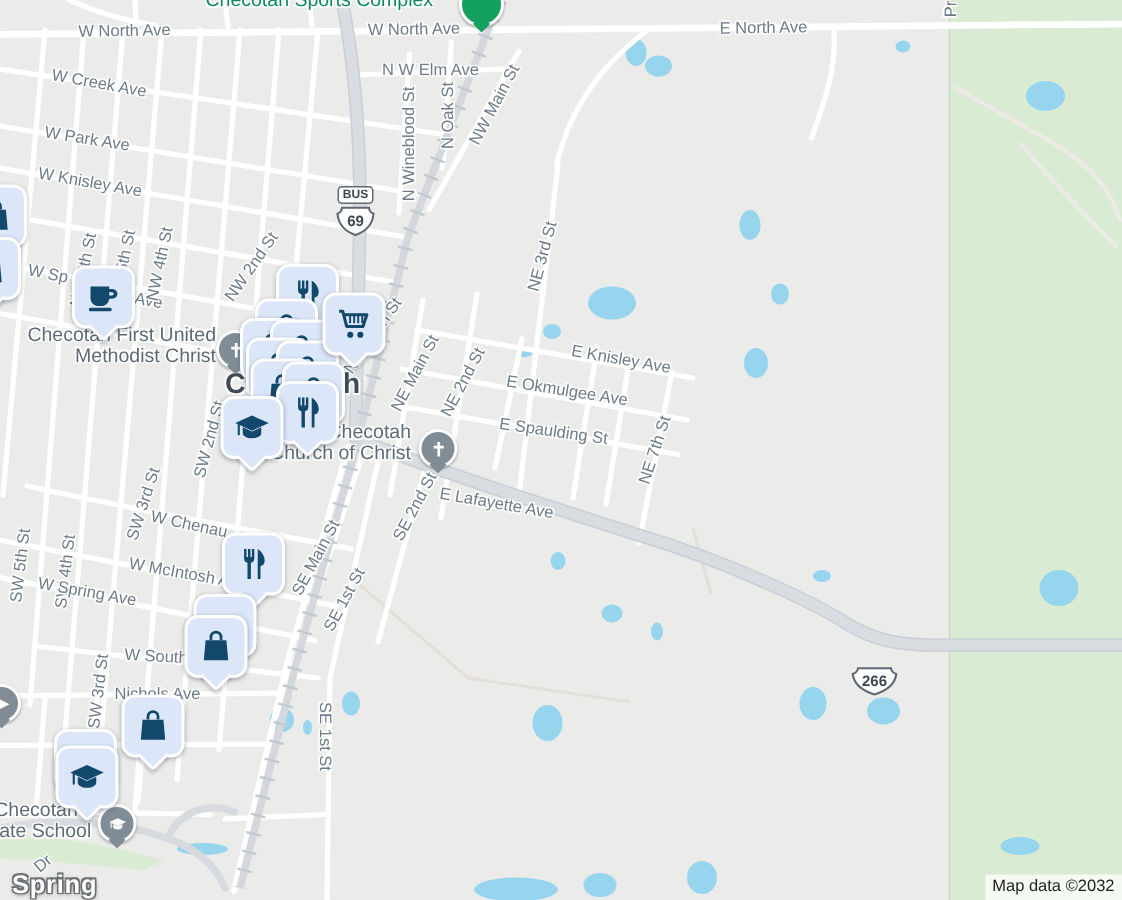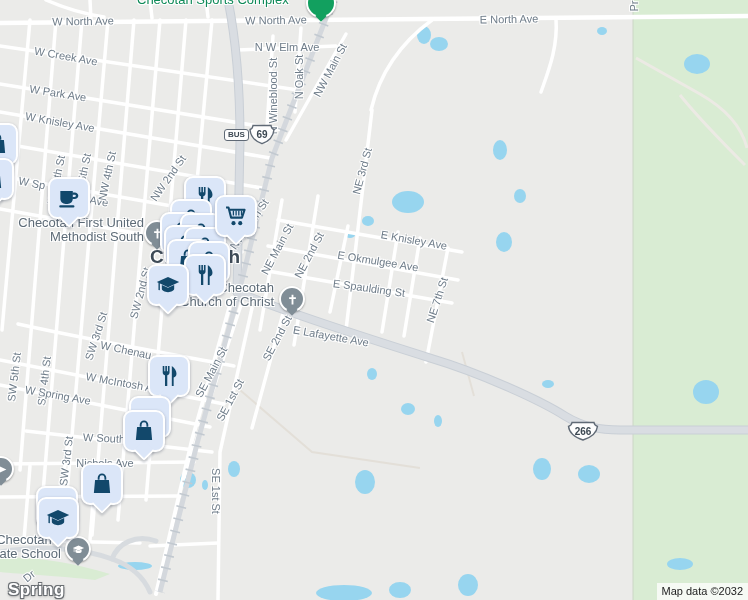--- a/index.html
+++ b/index.html
@@ -20,21 +20,21 @@
       border-right:2.5px solid #fff;border-bottom:2.5px solid #fff;border-bottom-right-radius:3px;
       transform:translateX(-50%) rotate(45deg);box-shadow:2px 2px 2px rgba(60,70,90,.2);z-index:-1;}
   .pin svg{width:26px;height:26px;}
   .cpin{--bg:#808d96;position:absolute;width:22px;height:22px;border-radius:50%;background:var(--bg);
       border:2px solid #fff;box-shadow:0 1px 2px rgba(0,0,0,.35);display:flex;align-items:center;
       justify-content:center;z-index:24;color:#fff;}
   .cpin::after{content:"";position:absolute;left:50%;bottom:-4px;width:8px;height:8px;background:var(--bg);
       transform:translateX(-50%) rotate(45deg);z-index:-1;}
   .cpin svg{width:13px;height:13px;}
   .cpin.green{--bg:#12a05f;width:26px;height:26px;}
-  .shield{position:absolute;z-index:10;display:flex;flex-direction:row;align-items:center;}
+  .shield{position:absolute;z-index:10;display:flex;flex-direction:column;align-items:center;}
   .shield .banner{background:#fdfdfd;border:1.5px solid #5f6975;border-radius:3px;color:#3c4852;
       font-size:8px;font-weight:bold;line-height:10px;padding:0 3px;margin-bottom:1px;}
   .shield svg text{font-family:"Liberation Sans",sans-serif;font-size:10px;font-weight:bold;fill:#3c4852;}
   .logo{position:absolute;left:8px;top:580px;z-index:40;font-size:17px;font-weight:bold;color:#fff;
       letter-spacing:.5px;
       text-shadow:-1px -1px 0 #6a6f73,1px -1px 0 #6a6f73,-1px 1px 0 #6a6f73,1px 1px 0 #6a6f73,0 1px 3px #555;}
   .attrib{position:absolute;right:0;bottom:0;z-index:40;background:rgba(255,255,255,.75);
       font-size:11px;color:#222;padding:2px 5px 3px;}
 </style>
 </head>
@@ -231,39 +231,39 @@
   <div class="st" style="left:58px;top:395px;transform:translate(-50%,-50%) rotate(10deg)">W Spring Ave</div>
   <div class="st" style="left:104px;top:438px;transform:translate(-50%,-50%) rotate(3deg)">W South</div>
   <div class="st" style="left:105px;top:463px;transform:translate(-50%,-50%)">Nichols Ave</div>
   <div class="st" style="left:29px;top:576px;transform:translate(-50%,-50%) rotate(-40deg)">Dr</div>
   <div class="st" style="left:634px;top:6px;transform:translate(-50%,-50%) rotate(-90deg)">Pr</div>
 
   <div class="city" style="left:150px;top:246px;">Checotah</div>
   <div class="poi green" style="left:137px;top:-7px;">Checotah Sports Complex</div>
   <div class="poi" style="left:8px;top:216px;width:136px;text-align:right;">
     <span>Checotah First United</span><br>
-    <span>Methodist South</span>
+    <span>Methodist Christ</span>
   </div>
   <div class="poi" style="left:170px;top:281px;width:104px;text-align:right;">
     <span>Checotah</span><br>
     <span>Church of Christ</span>
   </div>
   <div class="poi" style="left:-14px;top:533px;width:76px;text-align:center;">
     <span>Checotah</span><br>
     <span>State School</span>
   </div>
 
   <div class="shield" style="left:224px;top:124px;">
     <div class="banner">BUS</div>
     <svg width="26" height="22" viewBox="0 0 26 22">
       <path d="M4 1.5h18c.2 2 1.3 3.4 3 4-.6 7-4.6 11.6-12 14.2C5.6 17.1 1.6 12.5 1 5.5c1.7-.6 2.8-2 3-4z" fill="#fdfdfd" stroke="#5f6975" stroke-width="1.4"></path>
       <text x="13" y="13.5" text-anchor="middle">69</text>
     </svg>
   </div>
-  <div class="shield" style="left:567px;top:421px;">
+  <div class="shield" style="left:567px;top:444px;">
     <svg width="32" height="21" viewBox="0 0 32 21">
       <path d="M5 1.5h22c.2 1.9 1.6 3.2 3.5 3.8-.7 6.6-5.7 11-14.5 13.7C7.2 16.3 2.2 11.9 1.5 5.3 3.4 4.7 4.8 3.4 5 1.5z" fill="#fdfdfd" stroke="#5f6975" stroke-width="1.4"></path>
       <text x="16" y="13.5" text-anchor="middle">266</text>
     </svg>
   </div>
 
   <div class="cpin green" style="left:306px;top:-12px;"></div>
   <div class="cpin" style="left:144px;top:220px;">
     <svg>
         <use href="#i-cross"></use>

